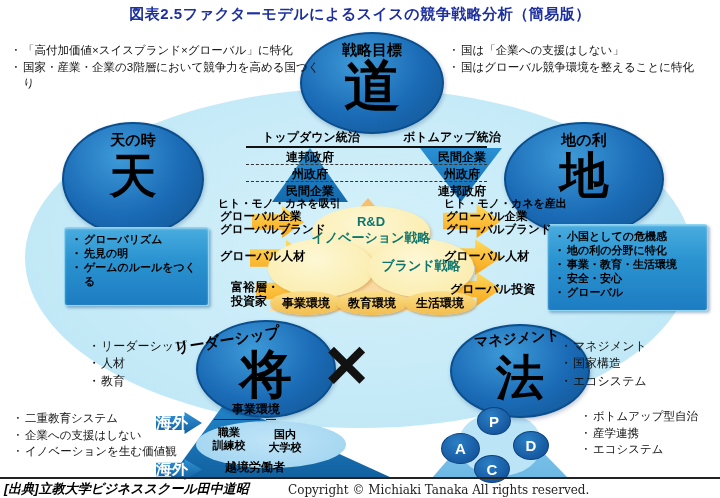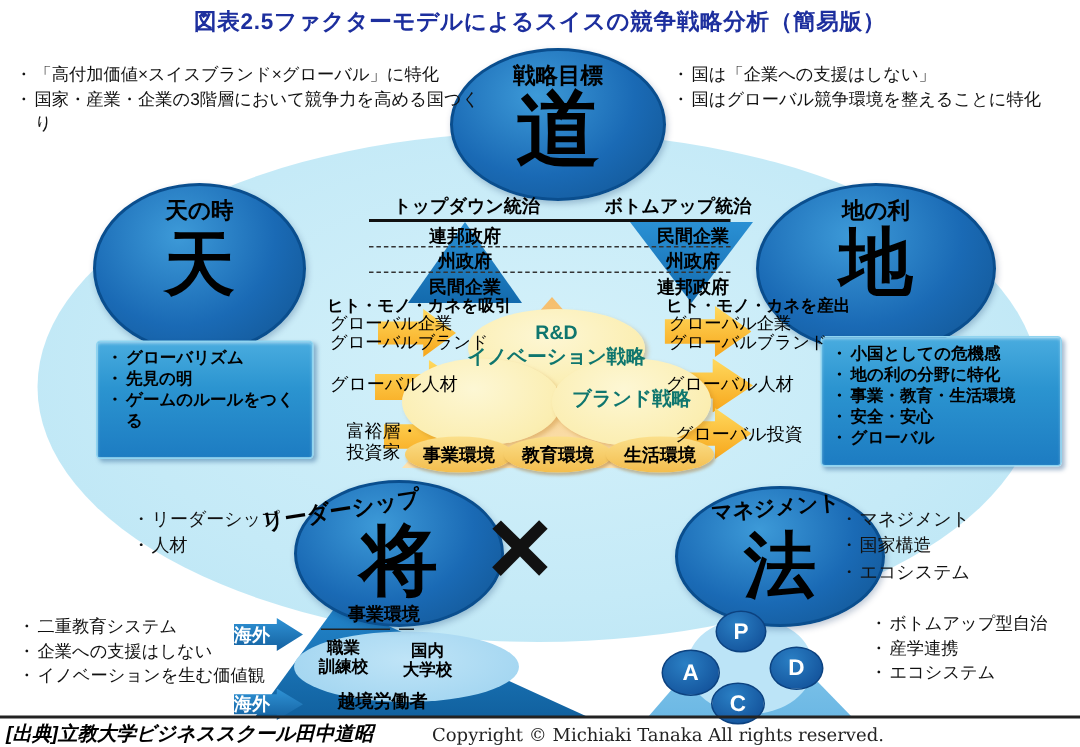--- a/index.html
+++ b/index.html
@@ -25,21 +25,21 @@
   .gov-header{font-size:12px;font-weight:bold;color:#000;text-align:center;z-index:7;}
   .gov-row{font-size:12px;font-weight:600;color:#000;text-align:center;z-index:7;}
   .line-solid{border-top:2px solid #111;z-index:6;}
   .line-dashed{border-top:1px dashed #333;z-index:6;}
   .tri-up{background:linear-gradient(#2a90d4,#136aad);clip-path:polygon(50% 0,100% 100%,0 100%);z-index:5;}
   .tri-down{background:linear-gradient(#2a90d4,#136aad);clip-path:polygon(0 0,100% 0,50% 100%);z-index:5;}
   
   .yarrow{background:linear-gradient(180deg,#ffd95e,#f7a61b);
     clip-path:polygon(0 26%,58% 26%,58% 0,100% 50%,58% 100%,58% 74%,0 74%);z-index:3;}
   .flowtitle{font-size:11px;font-weight:bold;color:#000;z-index:7;white-space:nowrap;}
-  .flowlabel{font-size:11.5px;font-weight:normal;color:#000;line-height:13px;z-index:7;white-space:nowrap;}
+  .flowlabel{font-size:11.5px;font-weight:bold;color:#000;line-height:13px;z-index:7;white-space:nowrap;}
   
   .pyr{background:linear-gradient(180deg,#f5be6d 0%,#f8d191 55%,#fbe3b3 100%);
     clip-path:polygon(50% 0,100% 100%,0 100%);z-index:2;}
   .oval{border-radius:50%;background:radial-gradient(ellipse at 45% 35%,#fdf7d4 0%,#fbeeb2 70%,#f8e49b 100%);
     box-shadow:2px 2px 3px rgba(190,120,30,.35);z-index:3;}
   .ctext{display:flex;align-items:center;justify-content:center;white-space:nowrap;
     font-size:13px;font-weight:bold;color:#0f766e;z-index:4;text-align:right;}
   .env{border-radius:50%;background:linear-gradient(180deg,#fbdf8a,#f3bd4d);
     box-shadow:1px 2px 2px rgba(160,100,20,.4);display:flex;align-items:center;justify-content:center;
     font-size:12px;font-weight:bold;color:#000;z-index:4;white-space:nowrap;}
@@ -53,21 +53,21 @@
   .multiply{font-size:74px;font-weight:900;color:#111;line-height:1;z-index:5;}
   
   .rlabel{font-weight:bold;color:#000;z-index:6;white-space:nowrap;}
   
   .tri-talent{background:linear-gradient(180deg,#2386cc,#11619f);clip-path:polygon(25% 0,100% 100%,0 100%);z-index:2;}
   .blob{background:radial-gradient(ellipse at 50% 40%,#bfe4f7,#9cd2ef);border-radius:50%;z-index:3;}
   .smalltxt{font-size:11px;font-weight:bold;color:#000;line-height:1.2;text-align:center;z-index:5;white-space:nowrap;}
   .barrow{background:linear-gradient(180deg,#2f93d6,#14609f);
     clip-path:polygon(0 18%,62% 18%,62% 0,100% 50%,62% 100%,62% 82%,0 82%);
     display:flex;align-items:center;z-index:4;}
-  .barrow span{color:#fff;font-size:12px;font-weight:bold;padding-left:0;}
+  .barrow span{color:#fff;font-size:16px;font-weight:bold;padding-left:0;}
   
   .tri-pdca{background:linear-gradient(180deg,#8ecdee,#6cb8e4);clip-path:polygon(47% 0,100% 100%,0 100%);z-index:2;}
   .pdca-circle{background:#bce4f7;border-radius:50%;z-index:3;}
   .pdca-dot{border-radius:50%;background:radial-gradient(ellipse at 40% 30%,#2a7fc4,#14549c 80%);
     border:1px solid #0c4280;display:flex;align-items:center;justify-content:center;
     color:#fff;font-weight:bold;font-size:15px;z-index:4;}
   
   .footline{border-top:2px solid #222;z-index:8;}
   .source{font-size:13px;font-weight:bold;color:#000;z-index:8;white-space:nowrap;}
   .copyright{font-family:"DejaVu Serif","Liberation Serif",serif;font-size:12px;color:#222;z-index:8;white-space:nowrap;}
@@ -175,20 +175,21 @@
     <div class="item">小国としての危機感</div>
     <div class="item">地の利の分野に特化</div>
     <div class="item">事業・教育・生活環境</div>
     <div class="item">安全・安心</div>
     <div class="item">グローバル</div>
   </div>
 
   <div class="abs notes blist" style="left:88px;top:338px;width:120px;font-size:12px;">
     <div class="item">リーダーシップ</div>
     <div class="item">人材</div>
+    <div class="item">教育</div>
   </div>
 
   <div class="abs notes blist" style="left:560px;top:338px;width:135px;font-size:12px;">
     <div class="item">マネジメント</div>
     <div class="item">国家構造</div>
     <div class="item">エコシステム</div>
   </div>
 
   <div class="abs fcircle" style="left:196px;top:320px;width:136px;height:94px;justify-content:center;">
     <div class="ckanji" style="font-size:52px;margin-top:10px;">将</div>

